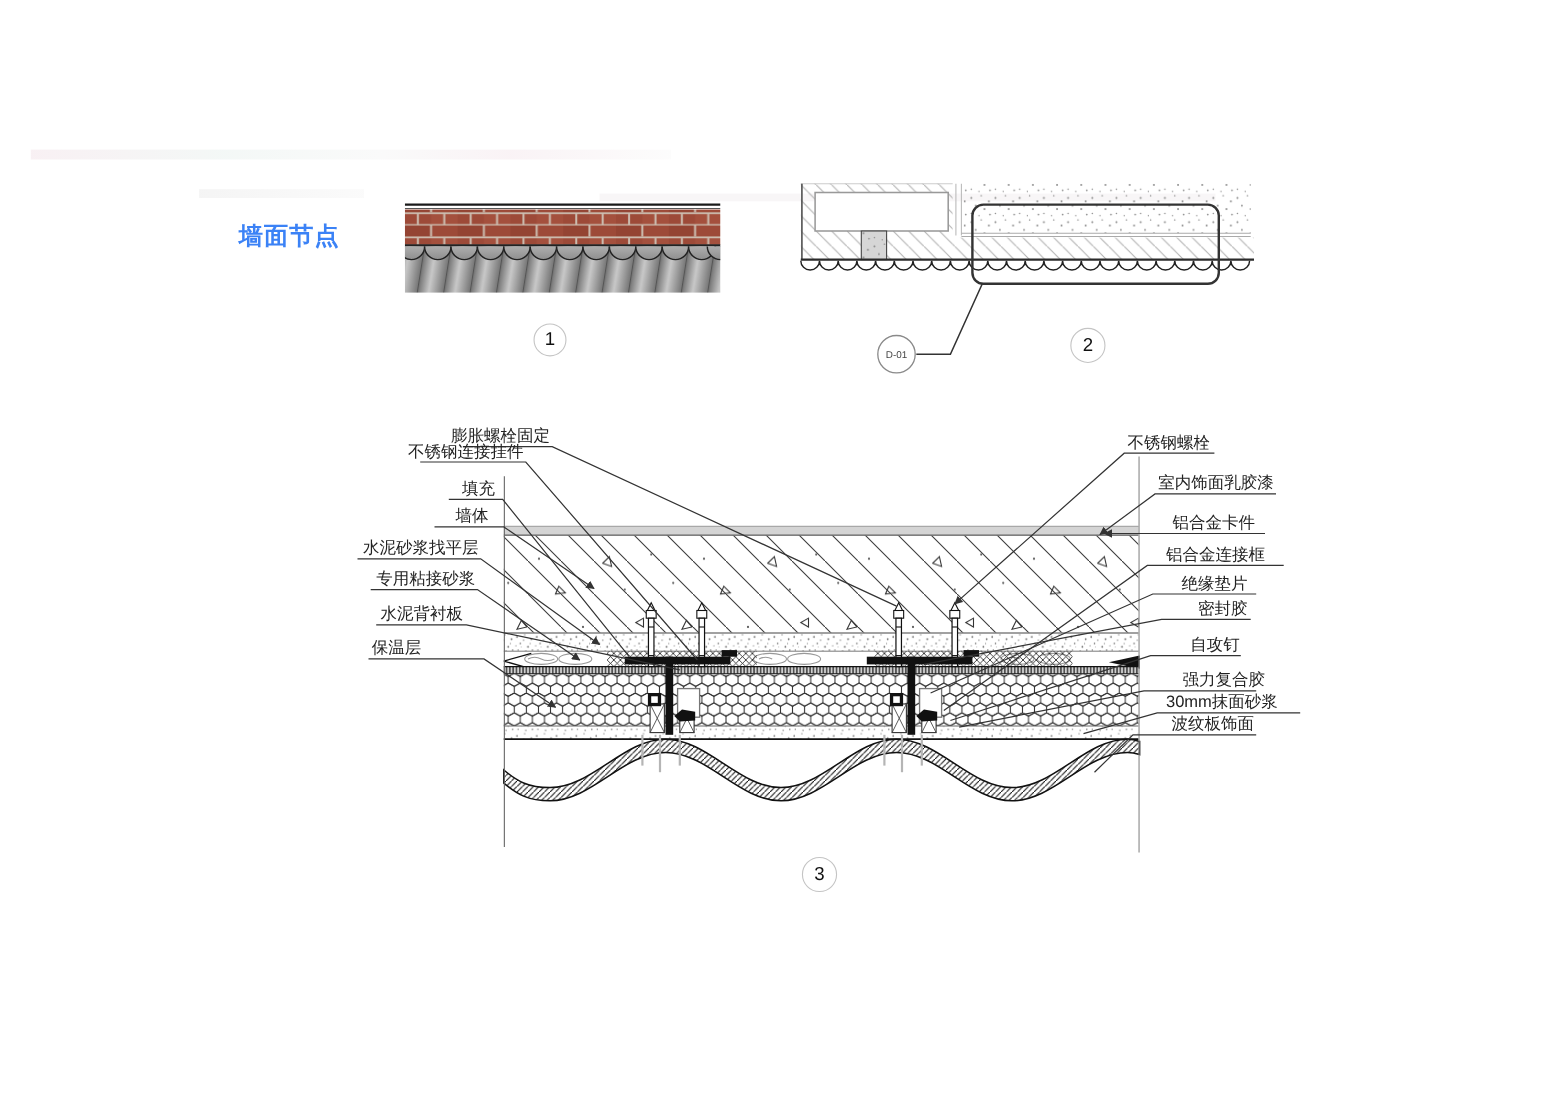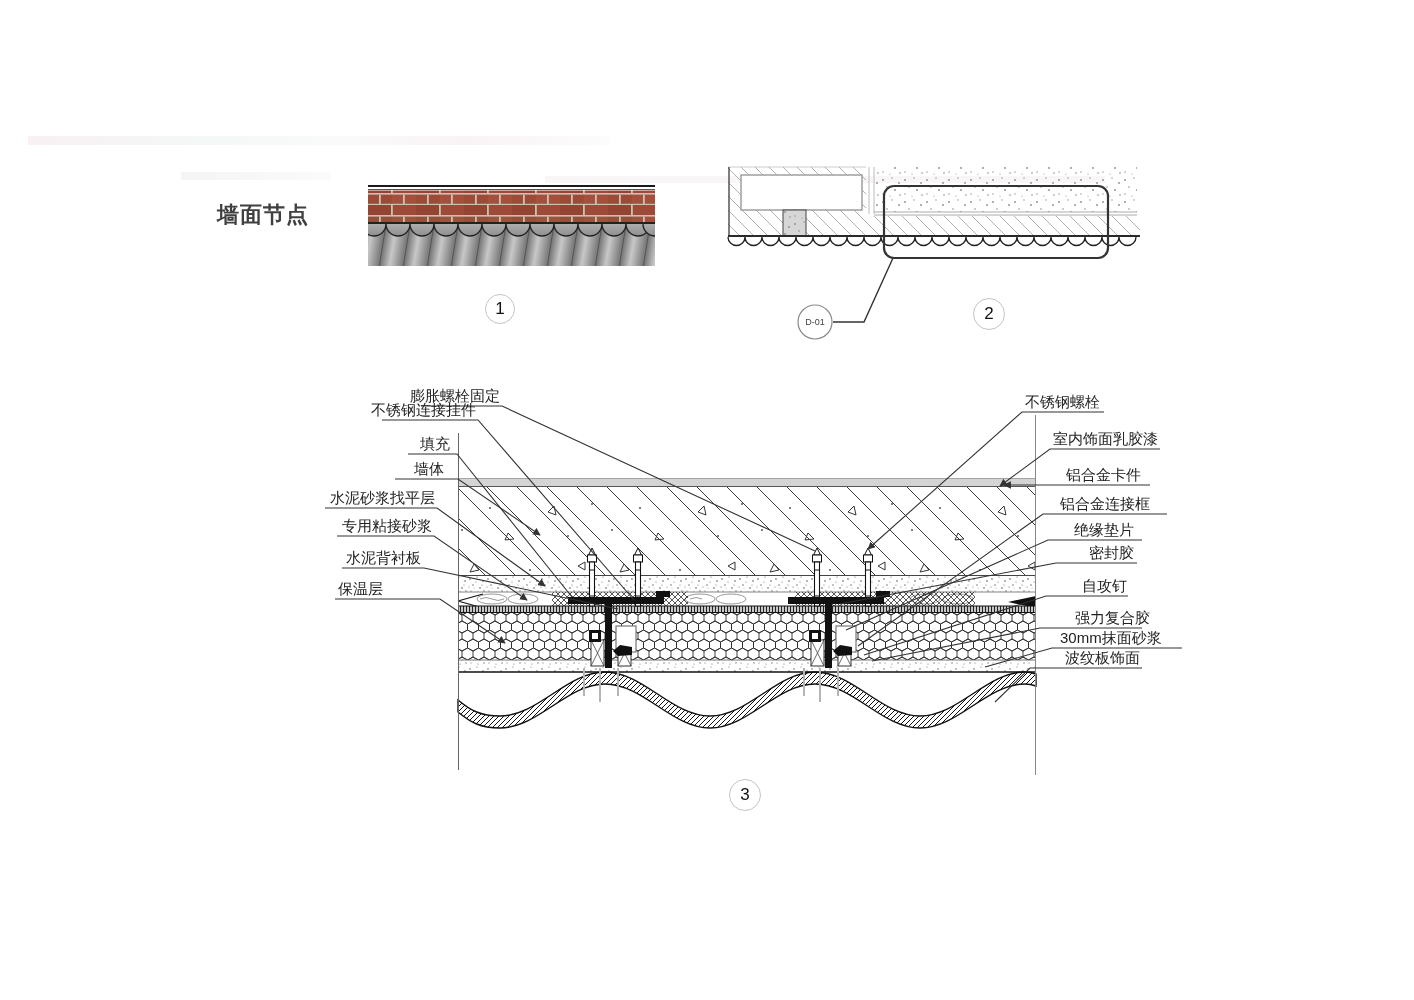--- a/index.html
+++ b/index.html
@@ -3,21 +3,21 @@
 <meta charset="utf-8">
 <style>
   html,body{margin:0;padding:0;background:#fff;}
   .canvas{position:relative;width:1414px;height:1000px;background:#fff;overflow:hidden;
           font-family:"Liberation Sans","DejaVu Sans",sans-serif;}
   .artifact{position:absolute;opacity:.55;}
   .a1{left:28px;top:136px;width:582px;height:9px;
       background:linear-gradient(90deg,#f3e4ea,#eaf2ef 30%,#f6f6f6 55%,#f5e9ee 75%,#fafafa);}
   .a2{left:545px;top:176px;width:560px;height:7px;background:#f2eff0;}
   .a3{left:181px;top:172px;width:150px;height:8px;background:linear-gradient(90deg,#ececec,#f7f7f7);}
-  .title{position:absolute;left:217px;top:200px;font-size:22px;font-weight:600;color:#404040;
+  .title{position:absolute;left:217px;top:200px;font-size:22px;font-weight:600;color:#3b82f6;
          letter-spacing:1px;}
   .fig{position:absolute;}
   .numcircle{position:absolute;border:1px solid #c4c4c4;border-radius:50%;background:#fff;
              display:flex;align-items:center;justify-content:center;color:#111;font-size:17px;}
   .lbl{font-size:15px;fill:#222;}
   .cap{font-size:9px;fill:#444;}
 </style>
 </head>
 <body>
 

